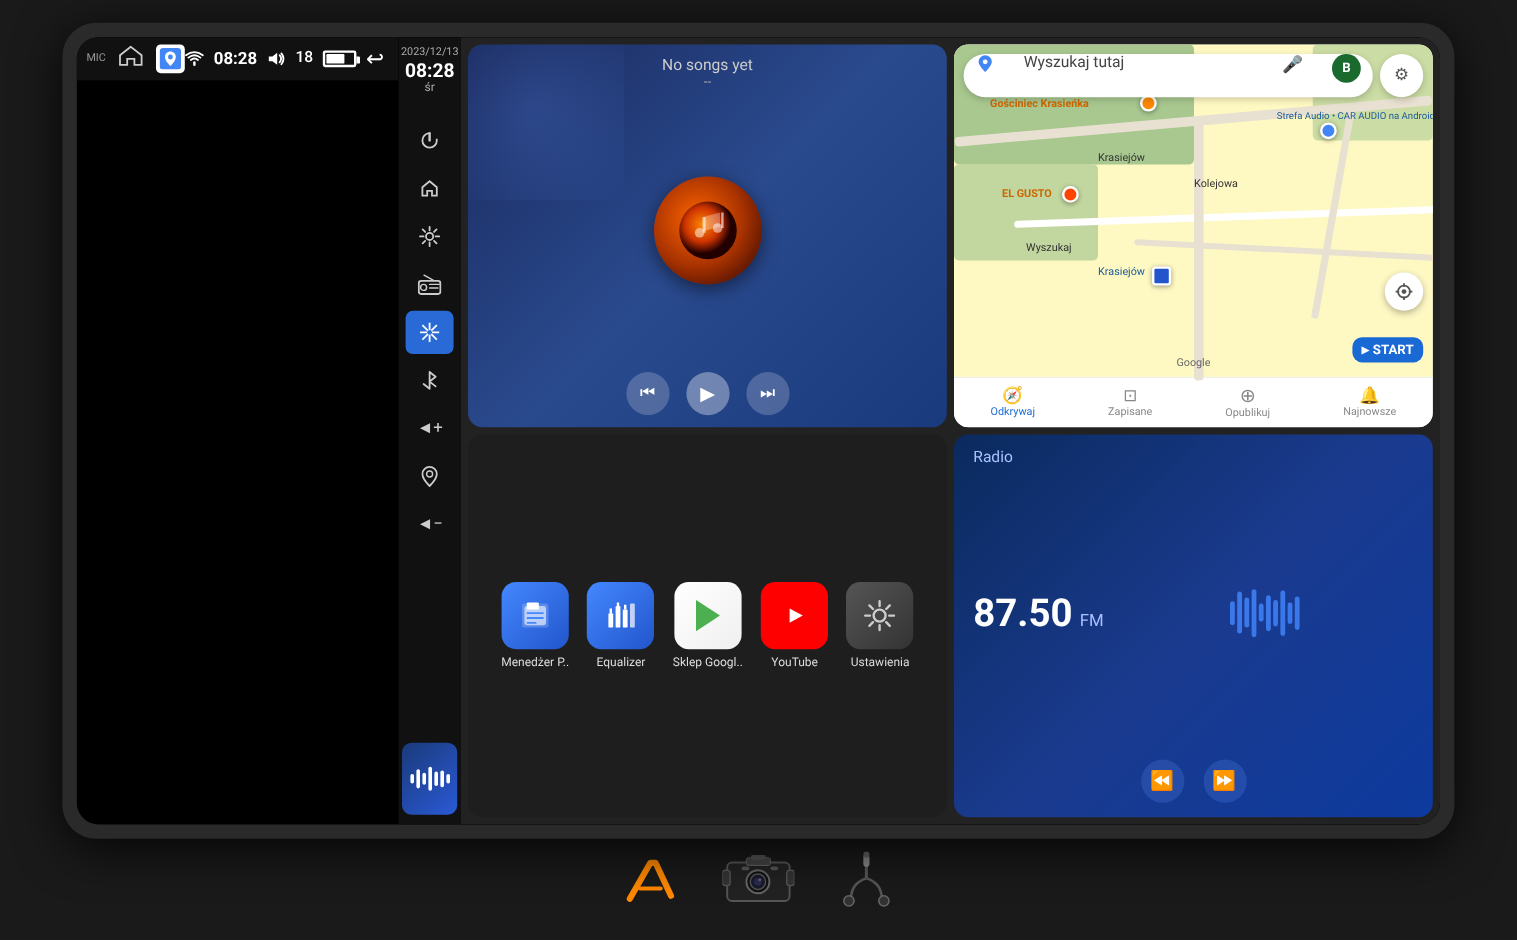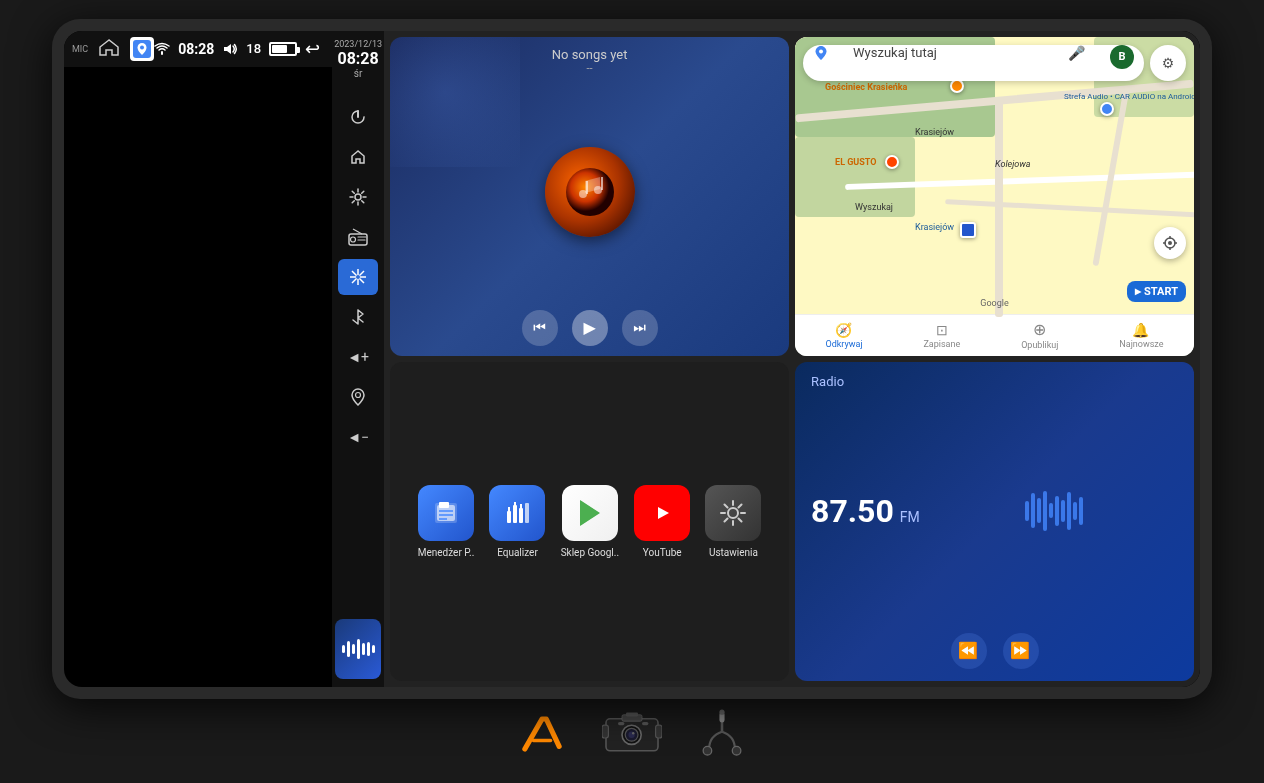--- a/index.html
+++ b/index.html
@@ -687,21 +687,21 @@
             <div class="map-road-h" style="top:140px;left:50px;width:400px;background:#fff;height:6px;transform:rotate(-2deg);"></div>
             <div class="map-road-v" style="top:60px;left:200px;height:220px;background:#e8e0d0;width:8px;"></div>
             <div class="map-road-v" style="top:50px;right:80px;height:180px;background:#e8e0d0;width:6px;transform:rotate(10deg);"></div>
             <div class="map-road-h" style="top:170px;left:150px;width:300px;background:#e8e0d0;height:5px;transform:rotate(3deg);"></div>
 
             <div class="map-label orange" style="top:45px;left:30px;">Gościniec Krasieńka</div>
             <div class="map-label orange" style="top:120px;left:40px;">EL GUSTO</div>
             <div class="map-label" style="top:90px;left:120px;">Krasiejów</div>
             <div class="map-label" style="top:165px;left:60px;">Wyszukaj</div>
             <div class="map-label blue" style="top:185px;left:120px;">Krasiejów</div>
-            <div class="map-label" style="top:122px;left:200px;font-style:italic;">Kolejowa</div>
+            <div class="map-label" style="top:112px;left:200px;">Kolejowa</div>
             <div class="map-label blue" style="top:55px;right:30px;max-width:100px;font-size:8px;text-align:right;">Strefa Audio • CAR AUDIO na Androidzie !</div>
 
             <div class="map-marker" style="top:42px;left:155px;"></div>
             <div class="map-marker" style="top:118px;left:90px;background:#ff4400;"></div>
             <div class="map-marker" style="top:65px;right:80px;background:#4285F4;"></div>
             <div class="map-marker" style="top:185px;left:165px;background:#2255cc;width:16px;height:16px;border-radius:3px;"></div>
 
             <div class="map-locate-btn" style="position:absolute;right:8px;bottom:55px;">
               <svg width="16" height="16" viewBox="0 0 16 16">
                 <circle cx="8" cy="8" r="5" fill="none" stroke="#555" stroke-width="1.5"></circle>

